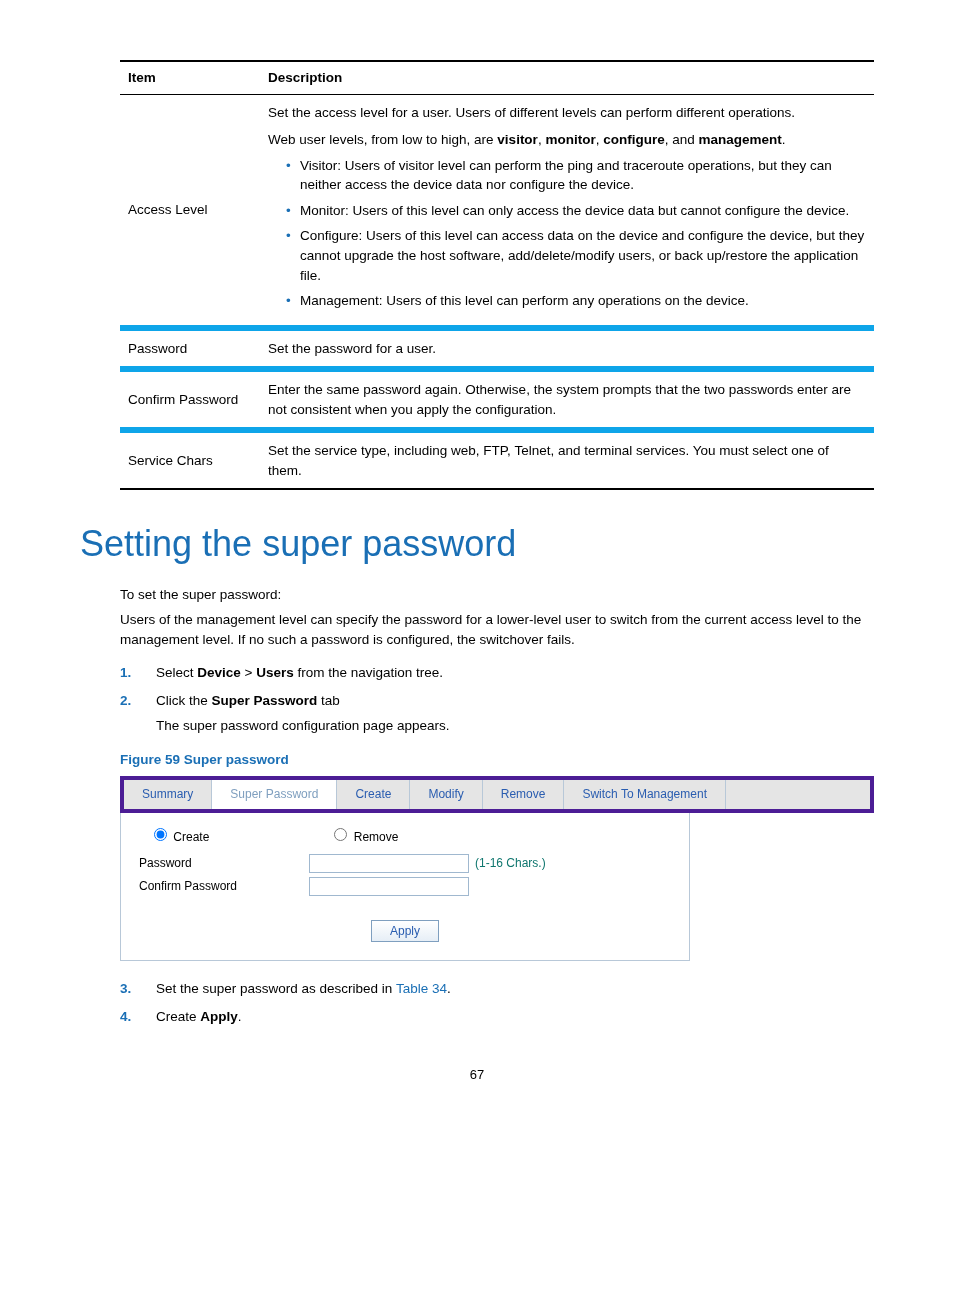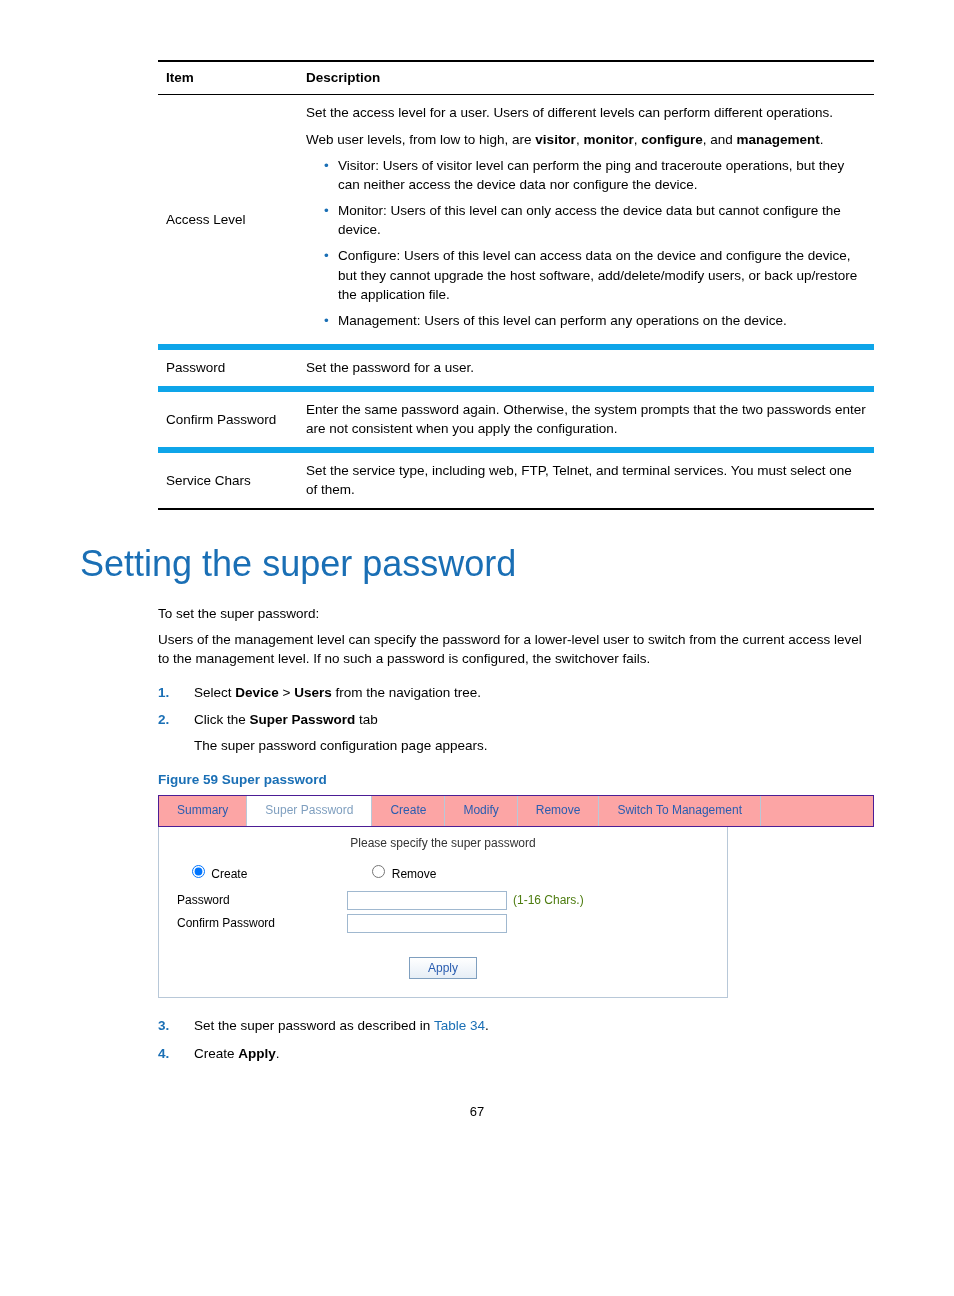--- a/index.html
+++ b/index.html
@@ -5,21 +5,21 @@
   * { box-sizing: border-box; }
   body {
     font-family: Arial, Helvetica, sans-serif;
     font-size: 13.5px;
     color: #000;
     margin: 0;
     padding: 60px 80px 40px 80px;
     width: 954px;
     line-height: 1.45;
   }
-  .content-indent { margin-left: 78px; }
+  .content-indent { margin-left: 40px; }
   table.desc {
     width: 100%;
     border-collapse: collapse;
     border-top: 2px solid #000;
     border-bottom: 2px solid #000;
     margin-bottom: 28px;
   }
   table.desc th {
     text-align: left;
     font-weight: bold;
@@ -52,24 +52,24 @@
     position: absolute; left: 0; top: 0; color: #1a6fb5; font-weight: bold; width: 28px;
   }
   .fig-caption { color: #1a6fb5; font-weight: bold; margin: 10px 0 6px 0; }
   .screenshot {
     border: none;
     padding: 0;
     margin-bottom: 18px;
   }
   .tabs {
     display: flex;
-    border: 1px solid #4c1d95;
+    border: 4px solid #4c1d95;
     font-family: Tahoma, Arial, sans-serif;
     font-size: 12px;
-    background: #fca5a5;
+    background: #e5e5e5;
   }
   .tabs .tab {
     padding: 6px 18px;
     border-right: 1px solid #b8c8d8;
     color: #2a5db0;
     cursor: pointer;
   }
   .tabs .tab.active { color: #7f9fbf; background: #fff; }
   .tabs .spacer { flex: 1; border-right: none; }
   .form-box {
@@ -80,21 +80,21 @@
     font-size: 12px;
     width: 570px;
   }
   .form-box .instruct { text-align: center; color: #333; margin-bottom: 10px; }
   .radio-row { display: flex; gap: 120px; margin: 4px 0 8px 10px; }
   .field-row { display: flex; align-items: center; margin: 4px 0; }
   .field-row .lbl { width: 170px; }
   .field-row input[type="text"] {
     border: 1px solid #a0b8cf; height: 19px; width: 160px; font-size: 12px;
   }
-  .hint { margin-left: 6px; color: #4d7c0f; }
+  .hint { margin-left: 6px; color: #0f766e; }
   .apply-row { text-align: center; margin-top: 24px; }
   .apply-btn {
     padding: 3px 18px;
     border: 1px solid #7f9fbf;
     background: linear-gradient(#fff,#e6eef6);
     color: #2a5db0;
     font-family: Tahoma, Arial, sans-serif;
     font-size: 12px;
     cursor: pointer;
   }
@@ -177,21 +177,20 @@
     <div class="tabs">
       <div class="tab">Summary</div>
       <div class="tab active">Super Password</div>
       <div class="tab">Create</div>
       <div class="tab">Modify</div>
       <div class="tab">Remove</div>
       <div class="tab">Switch To Management</div>
       <div class="tab spacer"></div>
     </div>
     <div class="form-box">
-      <div class="instruct">Please specify the super password</div>
       <div class="radio-row">
         <label>
           <input type="radio" checked="" style="">
           <span>Create</span>
         </label>
         <label>
           <input type="radio" style="">
           <span>Remove</span>
         </label>
       </div>

